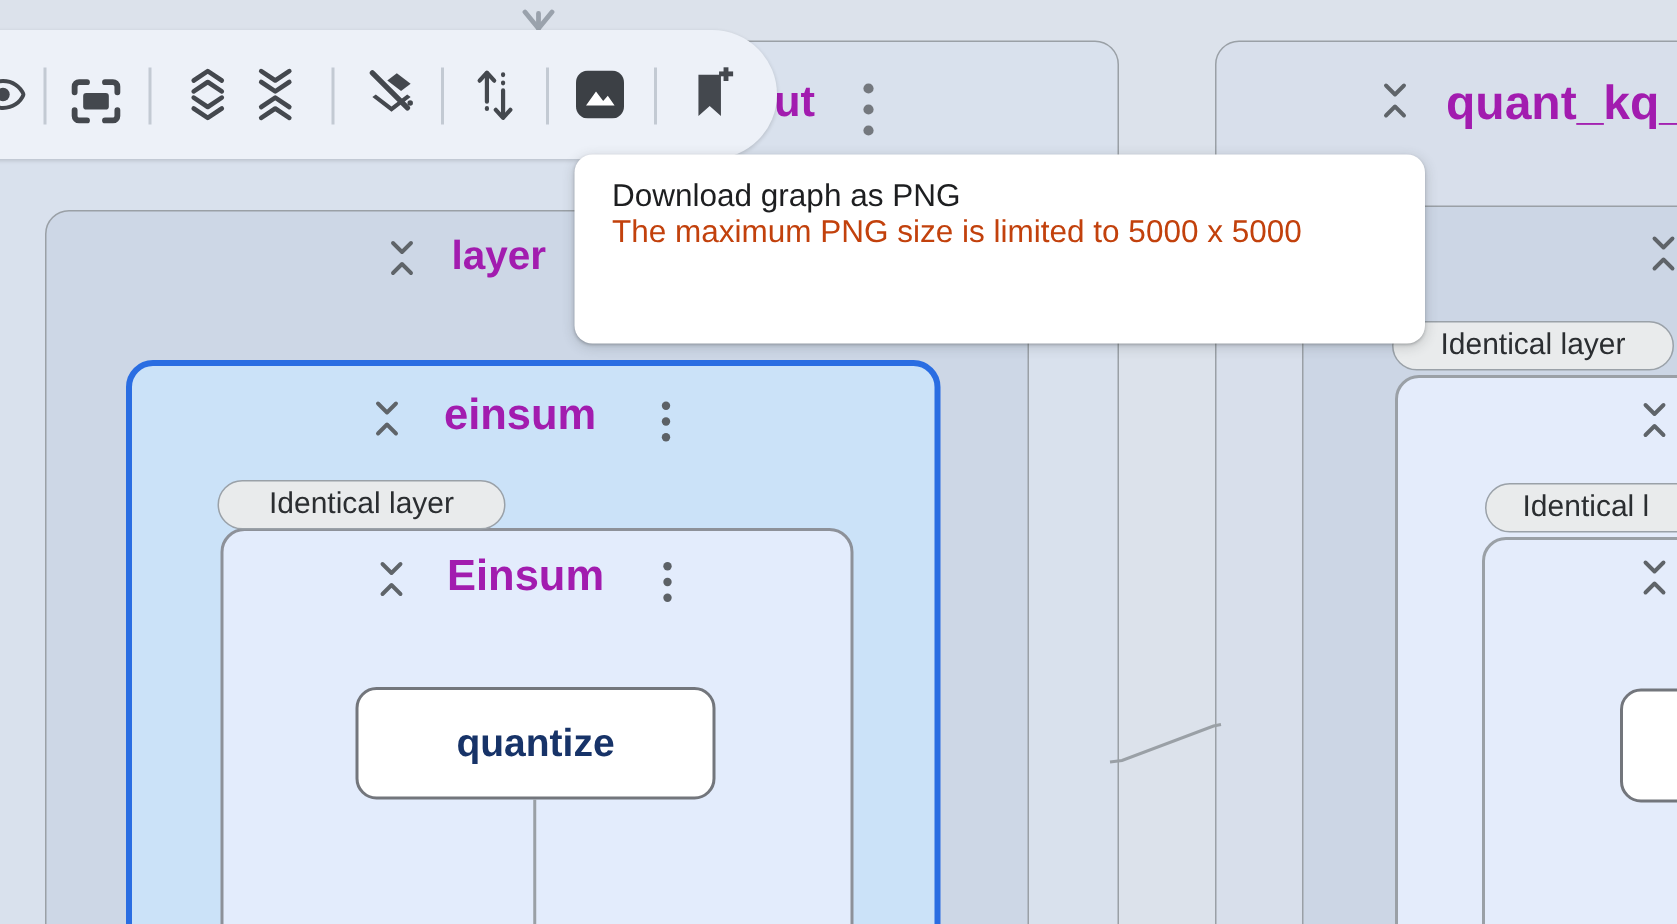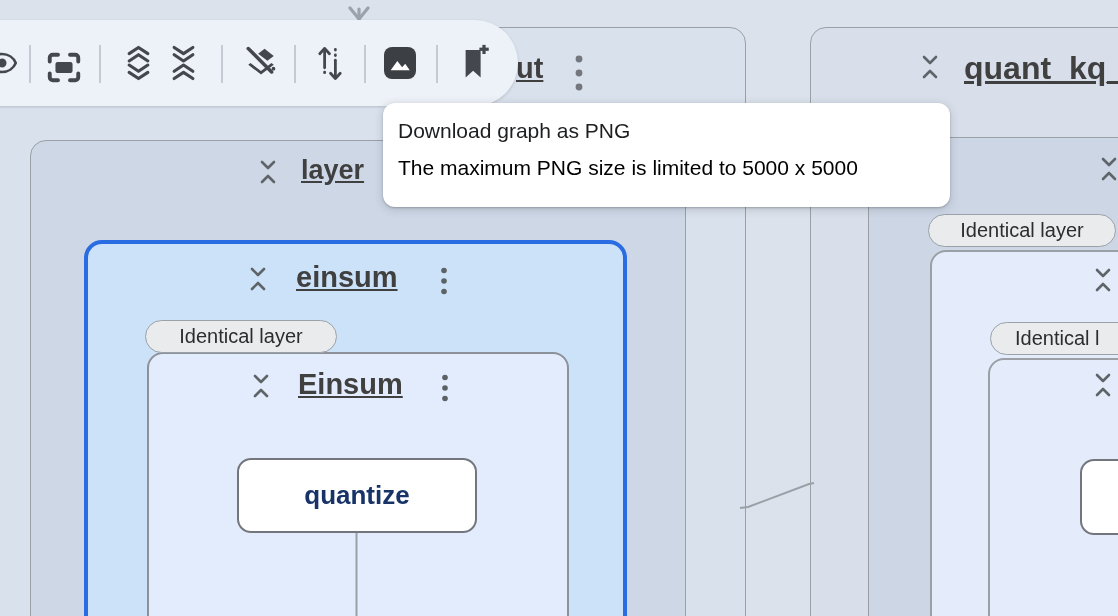--- a/index.html
+++ b/index.html
@@ -10,40 +10,40 @@
   .group { position:absolute; border-radius:16px; }
   .g-outer   { left:-40px;  top:27px;  width:786px; height:640px; background:#d9e1ed; border:1.5px solid #9aa0a6; }
   .g-dens    { left:30px;   top:140px; width:656px; height:520px; background:#cdd7e6; border:1.5px solid #9aa0a6; }
   .g-einsum  { left:84px;   top:240px; width:543px; height:420px; background:#cbe2f8; border:4px solid #2a6de2; border-radius:18px; }
   .g-Einsum  { left:147px;  top:352px; width:422px; height:300px; background:#e3ecfc; border:2px solid #8d9199; }
   .g-quant   { left:810px;  top:27px;  width:420px; height:640px; background:#d8dfeb; border:1.5px solid #9aa0a6; }
   .g-b       { left:868px;  top:137px; width:360px; height:520px; background:#ccd6e5; border:1.5px solid #9aa0a6; }
   .g-c       { left:930px;  top:250px; width:300px; height:400px; background:#e4ecfb; border:2px solid #9aa0a6; }
   .g-d       { left:988px;  top:358px; width:260px; height:290px; background:#e4ecfb; border:2px solid #9aa0a6; }
 
-  .glabel { position:absolute; font-weight:700; color:#404040; white-space:nowrap;text-decoration:underline; }
+  .glabel { position:absolute; font-weight:700; color:#a21caf; white-space:nowrap; }
   .abs { position:absolute; }
 
   .badge { position:absolute; height:33px; background:#e9ebec; border:1.5px solid #9aa1a8;
            border-radius:17px; color:#2b2e31; font-size:20px; display:flex; align-items:center;
            justify-content:center; white-space:nowrap; }
 
   .opnode { position:absolute; background:#ffffff; border:2.5px solid #73767c; border-radius:14px;
             color:#173368; font-size:26px; font-weight:700; display:flex; align-items:center; justify-content:center; }
 
   .toolbar { position:absolute; left:-30px; top:20px; width:548px; height:86px; background:#edf1f8;
              border-radius:0 43px 43px 0; box-shadow:0 1px 3px rgba(0,0,0,.16); }
   .divider { position:absolute; top:25px; width:1.5px; height:38px; background:#c3cad3; }
   .tbicon { position:absolute; }
 
-  .tooltip { position:absolute; left:383px; top:103px; width:567px; height:104px; background:#ffffff;
+  .tooltip { position:absolute; left:383px; top:103px; width:567px; height:126px; background:#ffffff;
              border-radius:12px; box-shadow:0 1px 2px rgba(60,64,67,.30), 0 2px 8px 1px rgba(60,64,67,.18);
-             padding:16px 16px 0 15px; }
+             padding:16px 16px 0 25px; }
   .tt-title { font-size:21px; color:#1d1e20; }
-  .tt-sub   { font-size:21px; color:#000000; margin-top:13px; }
+  .tt-sub   { font-size:21px; color:#c2410c; }
 
   svg { display:block; }
   .edges { position:absolute; left:0; top:0; pointer-events:none; }
 </style>
 </head>
 <body>
 
 <div id="canvas">
 
   <div class="group g-outer"></div>

